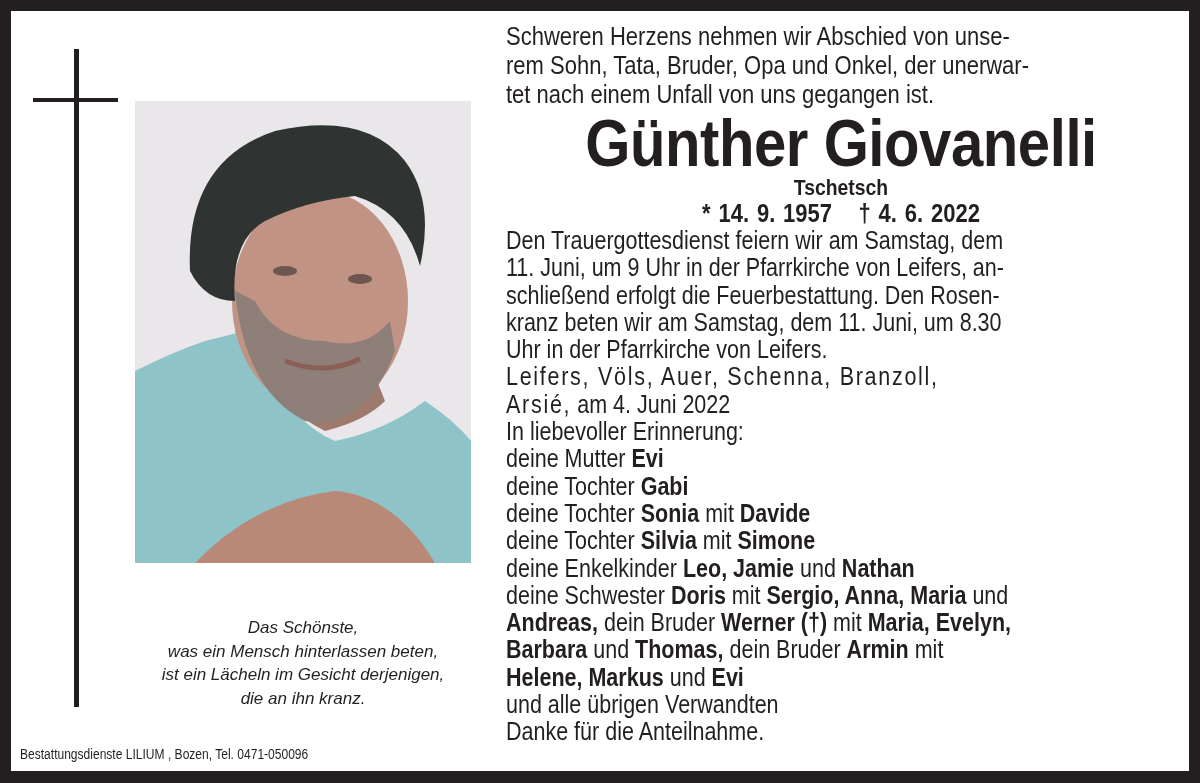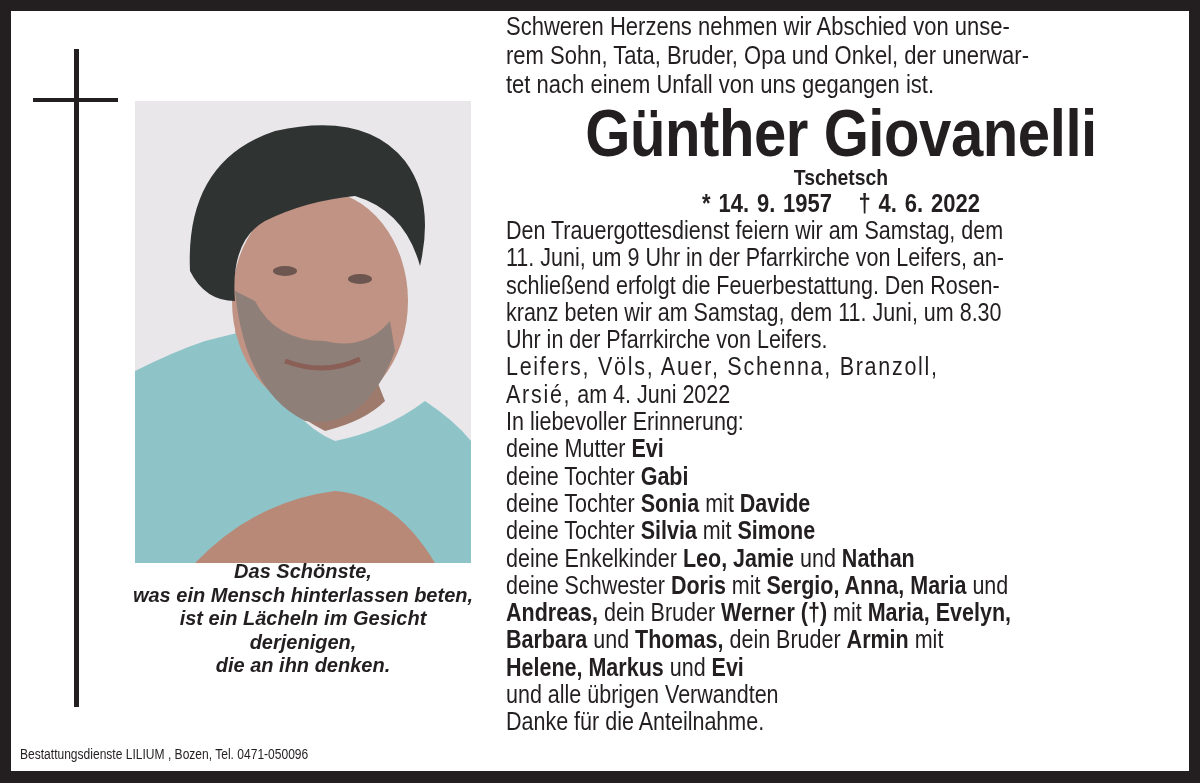--- a/index.html
+++ b/index.html
@@ -2,23 +2,23 @@
 <html><head>
 <meta charset="utf-8">
 <style>
   html, body { margin:0; padding:0; }
   body { width:1200px; height:783px; background:#231f20; position:relative; overflow:hidden; font-family:"Liberation Sans", sans-serif; }
   .card { position:absolute; left:11px; top:11px; width:1178px; height:760px; background:#ffffff; }
   .cross-v { position:absolute; left:74px; top:49px; width:5px; height:658px; background:#231f20; }
   .cross-h { position:absolute; left:33px; top:98px; width:85px; height:4px; background:#231f20; }
   .photo { position:absolute; left:135px; top:101px; width:336px; height:462px; overflow:hidden; background:#e9e7ea; }
   .photo svg { display:block; }
-  .quote { position:absolute; left:130px; top:560px; width:346px; text-align:center; font-style:italic; font-size:20px; line-height:23.5px; color:#231f20;font-weight:bold; }
+  .quote { position:absolute; left:130px; top:616px; width:346px; text-align:center; font-style:italic; font-size:17px; line-height:23.5px; color:#231f20; }
   .footer { position:absolute; left:20px; top:746px; font-size:14px; color:#231f20; transform:scaleX(0.86); transform-origin:left; white-space:nowrap; }
-  .right { position:absolute; left:506px; top:12px; width:670px; color:#231f20; }
+  .right { position:absolute; left:506px; top:22px; width:670px; color:#231f20; }
   .intro { font-size:25px; line-height:29px; transform:scaleX(0.88); transform-origin:left; width:760px; }
   .name { font-size:66px; font-weight:bold; text-align:center; line-height:62px; margin-top:3px; transform:scaleX(0.88); letter-spacing:-0.5px; }
   .nick { font-size:22px; font-weight:bold; text-align:center; line-height:24px; margin-top:2px; transform:scaleX(0.88); }
   .dates { font-size:25px; font-weight:bold; text-align:center; line-height:27px; transform:scaleX(0.88); word-spacing:2px; }
   .dates .gap { display:inline-block; width:30px; }
   .body { font-size:25px; line-height:27.3px; transform:scaleX(0.86); transform-origin:left; width:780px; }
   .line { white-space:nowrap; }
   .spaced { letter-spacing:2px; }
   b { font-weight:bold; }
 </style>
@@ -50,21 +50,21 @@
     <ellipse cx="225" cy="178" rx="12" ry="5" fill="#6d5550"></ellipse>
 
     <path d="M150 260 Q190 275 225 258" stroke="#8a5f56" stroke-width="5" fill="none"></path>
   </svg>
 </div>
 
 <div class="quote">
   <div>Das Schönste,</div>
   <div>was ein Mensch hinterlassen beten,</div>
   <div>ist ein Lächeln im Gesicht derjenigen,</div>
-  <div>die an ihn denken.</div>
+  <div>die an ihn kranz.</div>
 </div>
 
 <div class="footer">Bestattungsdienste LILIUM , Bozen, Tel. 0471-050096</div>
 
 <div class="right">
   <div class="intro">
     <div class="line">Schweren Herzens nehmen wir Abschied von unse-</div>
     <div class="line">rem Sohn, Tata, Bruder, Opa und Onkel, der unerwar-</div>
     <div class="line">tet nach einem Unfall von uns gegangen ist.</div>
   </div>

